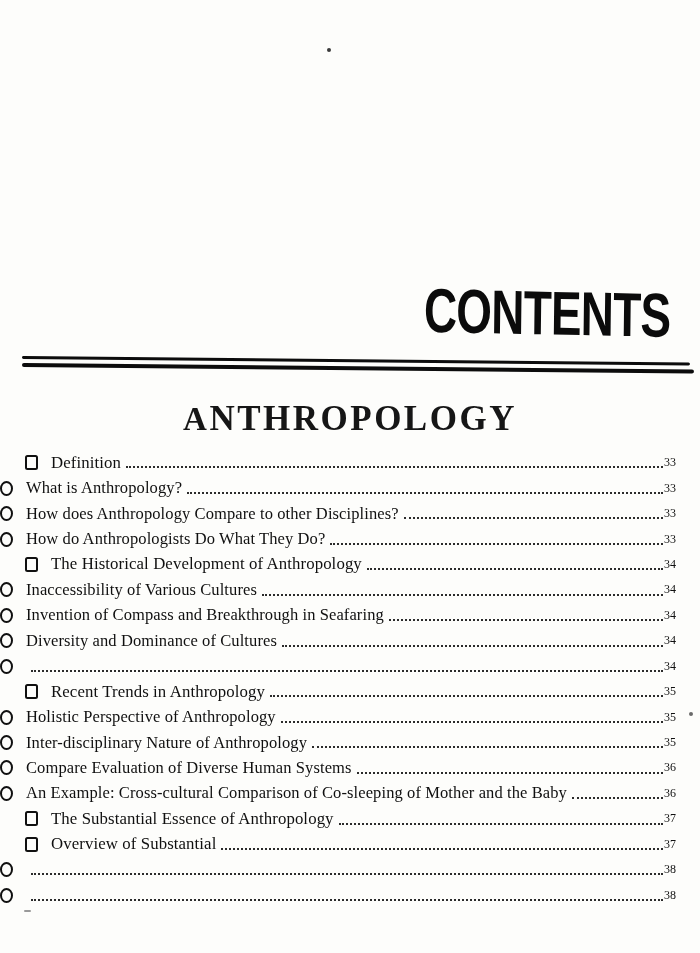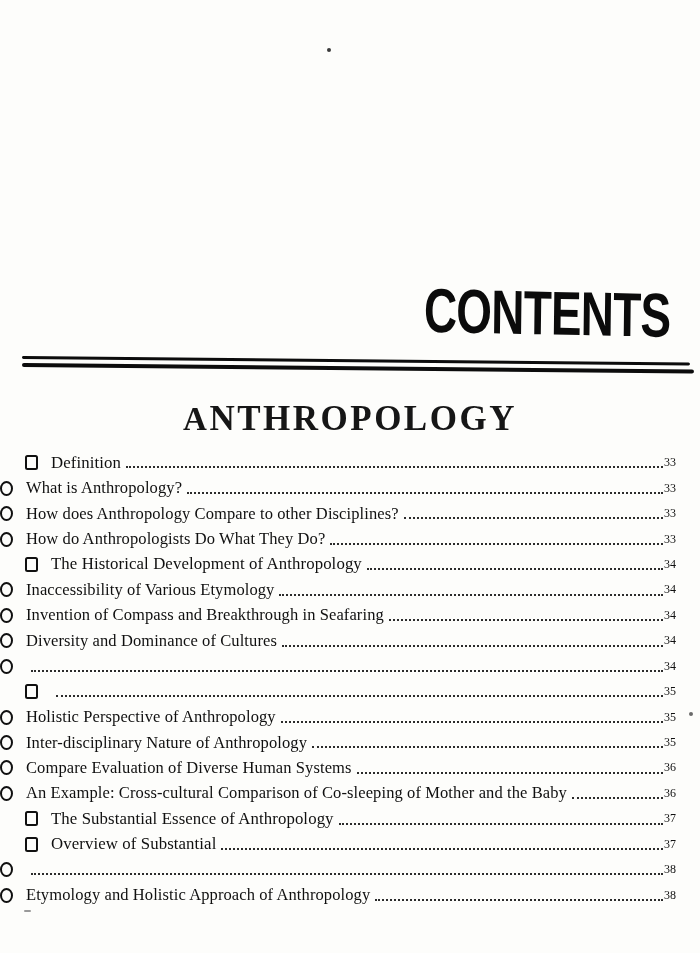--- a/index.html
+++ b/index.html
@@ -132,21 +132,21 @@
         <span class="pagenum">33</span>
       </div>
       <div class="row l1">
         <span class="bullet sq"></span>
         <span class="label">The Historical Development of Anthropology</span>
         <span class="leader"></span>
         <span class="pagenum">34</span>
       </div>
       <div class="row l2">
         <span class="bullet ci"></span>
-        <span class="label">Inaccessibility of Various Etymology</span>
+        <span class="label">Inaccessibility of Various Cultures</span>
         <span class="leader"></span>
         <span class="pagenum">34</span>
       </div>
       <div class="row l2">
         <span class="bullet ci"></span>
         <span class="label">Invention of Compass and Breakthrough in Seafaring</span>
         <span class="leader"></span>
         <span class="pagenum">34</span>
       </div>
       <div class="row l2">
@@ -155,20 +155,21 @@
         <span class="leader"></span>
         <span class="pagenum">34</span>
       </div>
       <div class="row l2">
         <span class="bullet ci"></span>
         <span class="leader"></span>
         <span class="pagenum">34</span>
       </div>
       <div class="row l1">
         <span class="bullet sq"></span>
+        <span class="label">Recent Trends in Anthropology</span>
         <span class="leader"></span>
         <span class="pagenum">35</span>
       </div>
       <div class="row l2">
         <span class="bullet ci"></span>
         <span class="label">Holistic Perspective of Anthropology</span>
         <span class="leader"></span>
         <span class="pagenum">35</span>
       </div>
       <div class="row l2">
@@ -201,21 +202,20 @@
         <span class="leader"></span>
         <span class="pagenum">37</span>
       </div>
       <div class="row l2">
         <span class="bullet ci"></span>
         <span class="leader"></span>
         <span class="pagenum">38</span>
       </div>
       <div class="row l2">
         <span class="bullet ci"></span>
-        <span class="label">Etymology and Holistic Approach of Anthropology</span>
         <span class="leader"></span>
         <span class="pagenum">38</span>
       </div>
     </div>
 
   <div class="speck speck-top"></div>
   <div class="speck speck-right"></div>
   <div class="speck speck-dash"></div>
 
 </div>

